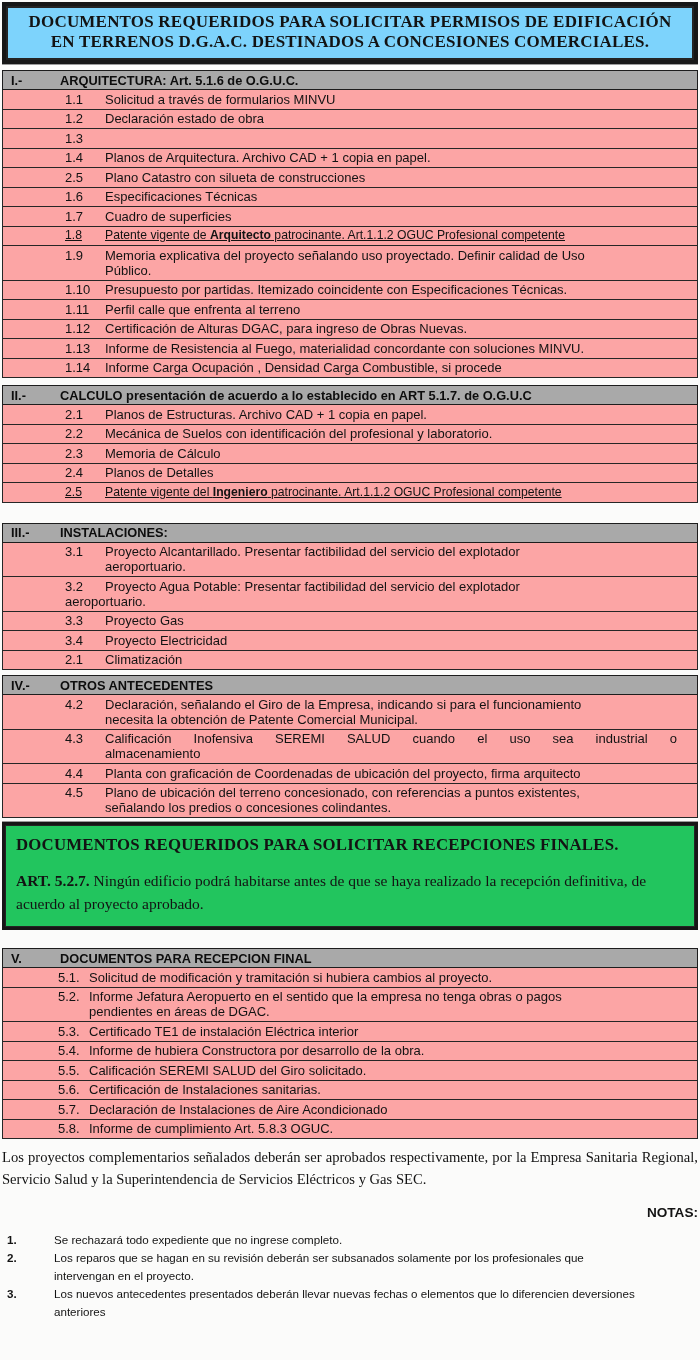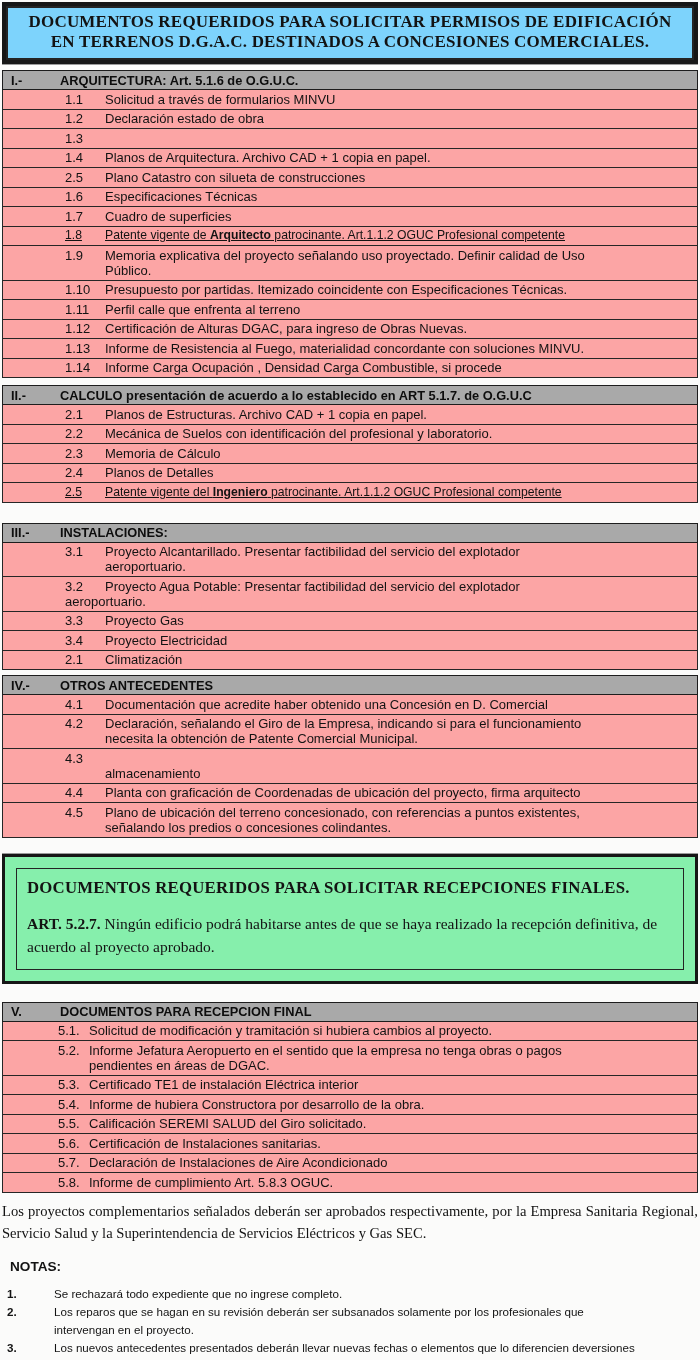--- a/index.html
+++ b/index.html
@@ -43,40 +43,40 @@
   .row.small { font-size:12.2px;text-decoration:underline; }
   .jline { text-align:justify; text-align-last:justify; padding-right:14px; }
 
   .sec-v .num { flex:0 0 86px; padding-left:55px; }
   .sec-v .cont { padding-left:86px; }
   .gap-ii { margin-top:7px; } .gap-iii { margin-top:20px; }
   .gap-iv { margin-top:5px; } 
 
   
   .box2 {
-    margin-top:16px;
-    border:3px solid #161616; padding:11px; background:#86efac;
+    margin-top:4px;
+    border:3px solid #161616; padding:0; background:#22c55e;
     box-shadow:0 -1px 0 #9a9a9a;
   }
   .box2-inner {
     border:1.5px solid #242424; padding:7px 12px 11px 10px;
     font-family:"Liberation Serif", serif; font-size:15.5px; line-height:23px;
   }
   .box2-title { font-weight:bold; font-size:16.8px; margin:0 0 13px 0; letter-spacing:.2px; }
   .box2-art { margin:0; }
 
   
   .closing {
     margin:7px 0 0 0;
     font-family:"Liberation Serif", serif; font-size:14.6px; line-height:22px;
     text-align:justify;
   }
 
   
-  .notas-heading { margin:15px 0 0 8px; font-weight:bold; font-size:13.6px; }
+  .notas-heading { margin:15px 0 0 2px; font-weight:bold; font-size:13.6px;text-align:right; }
   .notas { margin-top:11px; font-size:11.6px; line-height:18px; }
   .note { display:flex; }
   .note-num { flex:0 0 52px; padding-left:5px; box-sizing:border-box; font-weight:bold; }
   .note-body { flex:1; padding-right:30px; }
   b { font-weight:bold; }
 </style>
 </head>
 <body>
 
 <div class="page">
@@ -260,34 +260,29 @@
         </div>
       </div>
       <div class="section gap-iv">
         <div class="sec-header">
           <span class="sec-id">IV.-</span>
           <span class="sec-title">OTROS ANTECEDENTES</span>
         </div>
         <div class="rows">
           <div class="row">
             <div class="fl">
-              <span class="num">4.1</span>
-              <span class="txt">Documentación que acredite haber obtenido una Concesión en D. Comercial</span>
-            </div>
-          </div>
-          <div class="row">
-            <div class="fl">
               <span class="num">4.2</span>
               <span class="txt">Declaración, señalando el Giro de la Empresa, indicando si para el funcionamiento</span>
             </div>
             <div class="cont">necesita la obtención de Patente Comercial Municipal.</div>
           </div>
           <div class="row">
             <div class="fl">
               <span class="num">4.3</span>
+              <span class="txt jline">Calificación Inofensiva SEREMI SALUD cuando el uso sea industrial o</span>
             </div>
             <div class="cont">almacenamiento</div>
           </div>
           <div class="row">
             <div class="fl">
               <span class="num">4.4</span>
               <span class="txt">Planta con graficación de Coordenadas de ubicación del proyecto, firma arquitecto</span>
             </div>
           </div>
           <div class="row">

